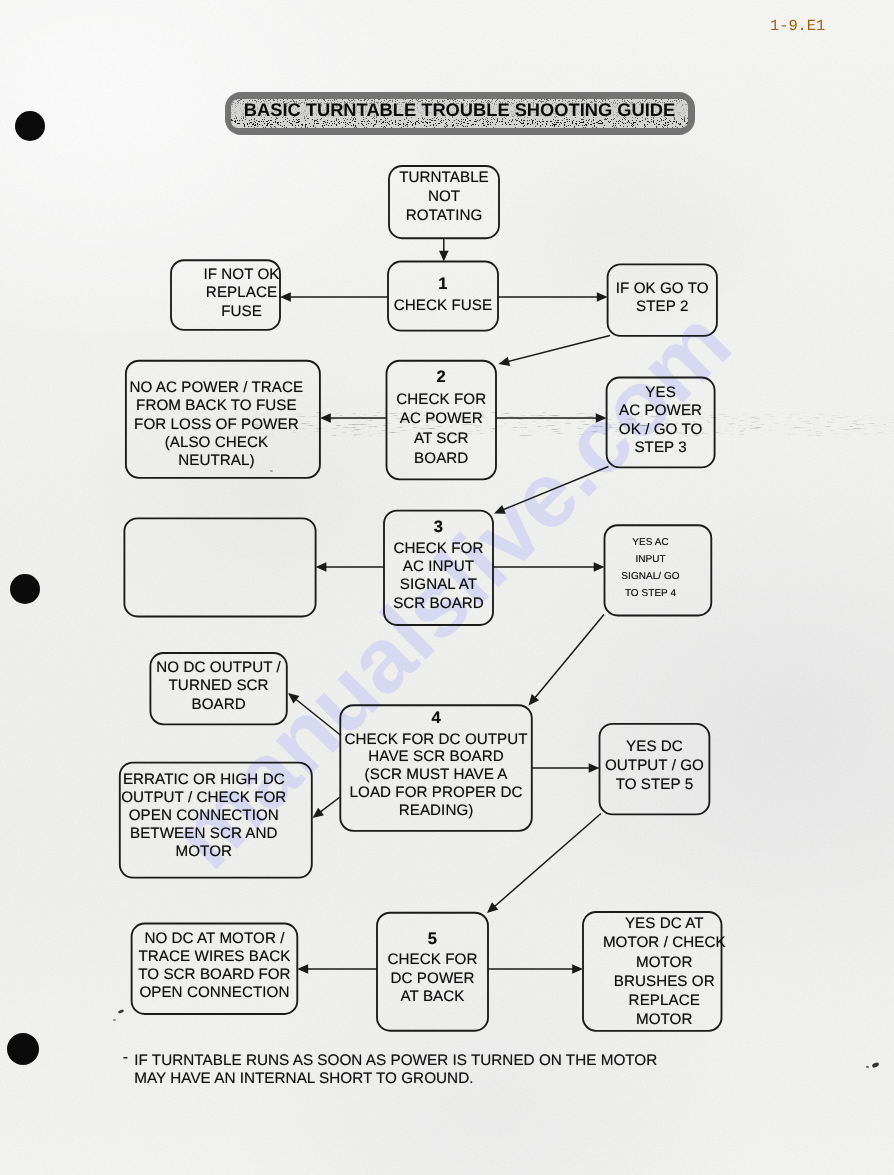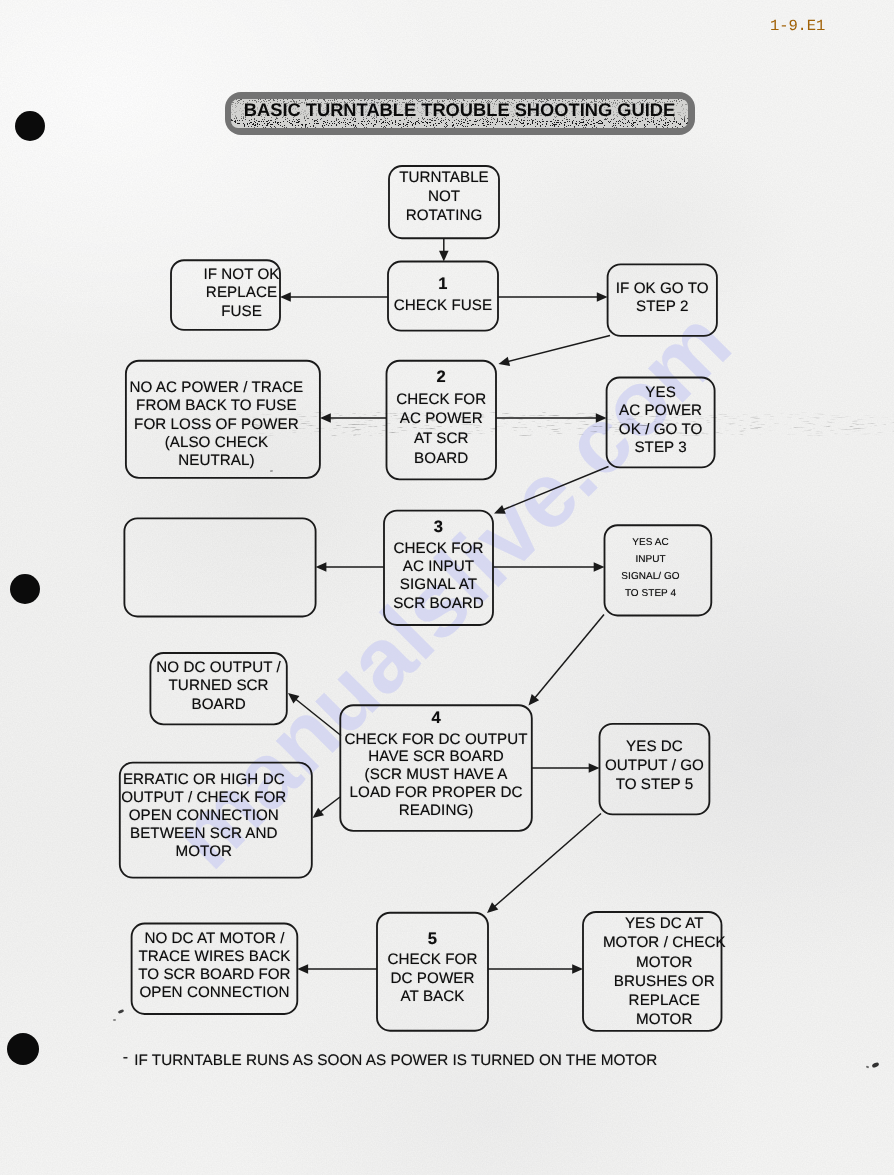--- a/index.html
+++ b/index.html
@@ -317,14 +317,15 @@
           <g mask="url(#mm)">
             <rect width="459" height="31" filter="url(#nz)"></rect>
           </g>
         </svg>
       </div>
       <div class="txt">BASIC TURNTABLE TROUBLE SHOOTING GUIDE</div>
     </div>
   <div class="footer">
       <span class="fbullet">-</span>
       <div>IF TURNTABLE RUNS AS SOON AS POWER IS TURNED ON THE MOTOR</div>
+      <div>MAY HAVE AN INTERNAL SHORT TO GROUND.</div>
     </div>
 </div>
 
 </body></html>

